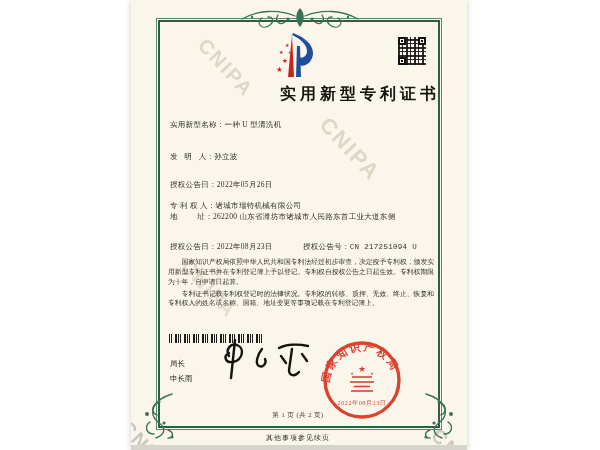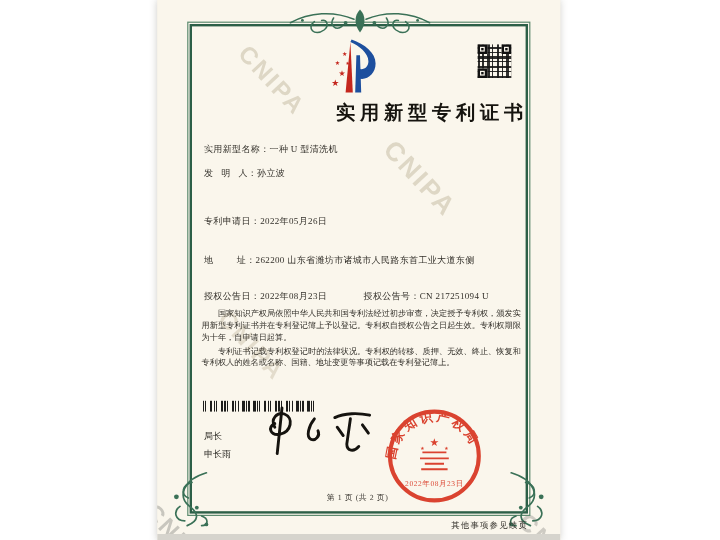--- a/index.html
+++ b/index.html
@@ -29,37 +29,37 @@
       repeating-linear-gradient(90deg,rgba(20,20,20,.88) 0 2px,transparent 2px 4px,rgba(20,20,20,.88) 4px 5px,transparent 5px 8px),
       repeating-linear-gradient(0deg,rgba(20,20,20,.88) 0 2px,transparent 2px 5px,rgba(20,20,20,.88) 5px 6px,transparent 6px 8px);}
   .qr .f{position:absolute;width:8px;height:8px;border:2px solid #111;background:#faf6ec;box-sizing:border-box;}
   .qr .f::after{content:"";position:absolute;inset:1px;background:#111;}
   .f-tl{left:0;top:0}.f-tr{right:0;top:0}.f-bl{left:0;bottom:0}
   .title{position:absolute;left:25px;top:84px;width:284px;text-align:right;
          font-size:16px;font-weight:bold;letter-spacing:4px;color:#16140f;}
   
   .field{position:absolute;left:39px;font-size:7.5px;color:#33302a;white-space:pre;
          letter-spacing:.3px;}
-  .fy1{top:120px}.fy2{top:140px}.fy3{top:160px}.fy4{top:180px}
+  .fy1{top:120px}.fy2{top:152px}.fy3{top:160px}.fy4{top:180px}
   .fy5{top:201px}.fy6{top:212px}.fy7{top:242px}
-  .field-grantno{left:172px;top:242px;}
+  .field-grantno{left:172px;top:242px;font-family:Liberation Mono, monospace;}
   
   .body-text{position:absolute;left:37px;top:257px;width:266px;font-size:6.8px;
              line-height:1.45;color:#33302a;text-align:justify;}
   .body-text p{margin:0 0 2px 0;text-indent:2em;}
   
   .barcode{position:absolute;left:38px;top:334px;width:95px;height:9px;background:
      repeating-linear-gradient(90deg,#1d1d1b 0 1px,transparent 1px 2px,#1d1d1b 2px 3px,transparent 3px 6px,#1d1d1b 6px 8px,transparent 8px 9px);}
   .director{position:absolute;left:39px;top:356px;font-size:7.5px;font-weight:normal;
             color:#2c2a25;line-height:15px;}
   .signature{position:absolute;left:84px;top:336px;width:100px;height:48px;}
   .seal{position:absolute;left:190px;top:339px;width:82px;height:82px;opacity:.95;}
   .pageno{position:absolute;left:25px;top:411px;width:284px;text-align:center;
           font-size:6.5px;color:#3a3731;letter-spacing:.5px;}
-  .note{position:absolute;left:25px;top:433px;width:284px;text-align:right;
+  .note{position:absolute;left:25px;top:433px;width:284px;text-align:center;
         font-size:7px;color:#33302a;letter-spacing:1px;}
   .flourish-top{position:absolute;left:109px;top:4px;width:120px;height:28px;}
   .corner{position:absolute;width:40px;height:48px;}
   .corner-left{left:7px;top:392px;}
   .corner-right{left:289px;top:392px;transform:scaleX(-1);}
 </style>
 </head>
 <body>
 
 <div class="page">
@@ -129,21 +129,22 @@
     <div class="qr">
       <div class="f f-tl"></div>
       <div class="f f-tr"></div>
       <div class="f f-bl"></div>
     </div>
 
     <div class="title">实用新型专利证书</div>
 
     <div class="field fy1">实用新型名称：一种 U 型清洗机</div>
     <div class="field fy2">发   明   人：孙立波</div>
-    <div class="field fy4">专利申请日：2022年05月26日</div>
+    <div class="field fy4">授权公告日：2022年05月26日</div>
+    <div class="field fy5">专 利 权 人：诸城市瑞特机械有限公司</div>
     <div class="field fy6">地         址：262200 山东省潍坊市诸城市人民路东首工业大道东侧</div>
     <div class="field fy7">授权公告日：2022年08月23日</div>
     <div class="field field-grantno">授权公告号：CN 217251094 U</div>
 
     <div class="body-text">
       <p>国家知识产权局依照中华人民共和国专利法经过初步审查，决定授予专利权，颁发实用新型专利证书并在专利登记簿上予以登记。专利权自授权公告之日起生效。专利权期限为十年，自申请日起算。</p>
       <p>专利证书记载专利权登记时的法律状况。专利权的转移、质押、无效、终止、恢复和专利权人的姓名或名称、国籍、地址变更等事项记载在专利登记簿上。</p>
     </div>
 
     <div class="barcode"></div>

